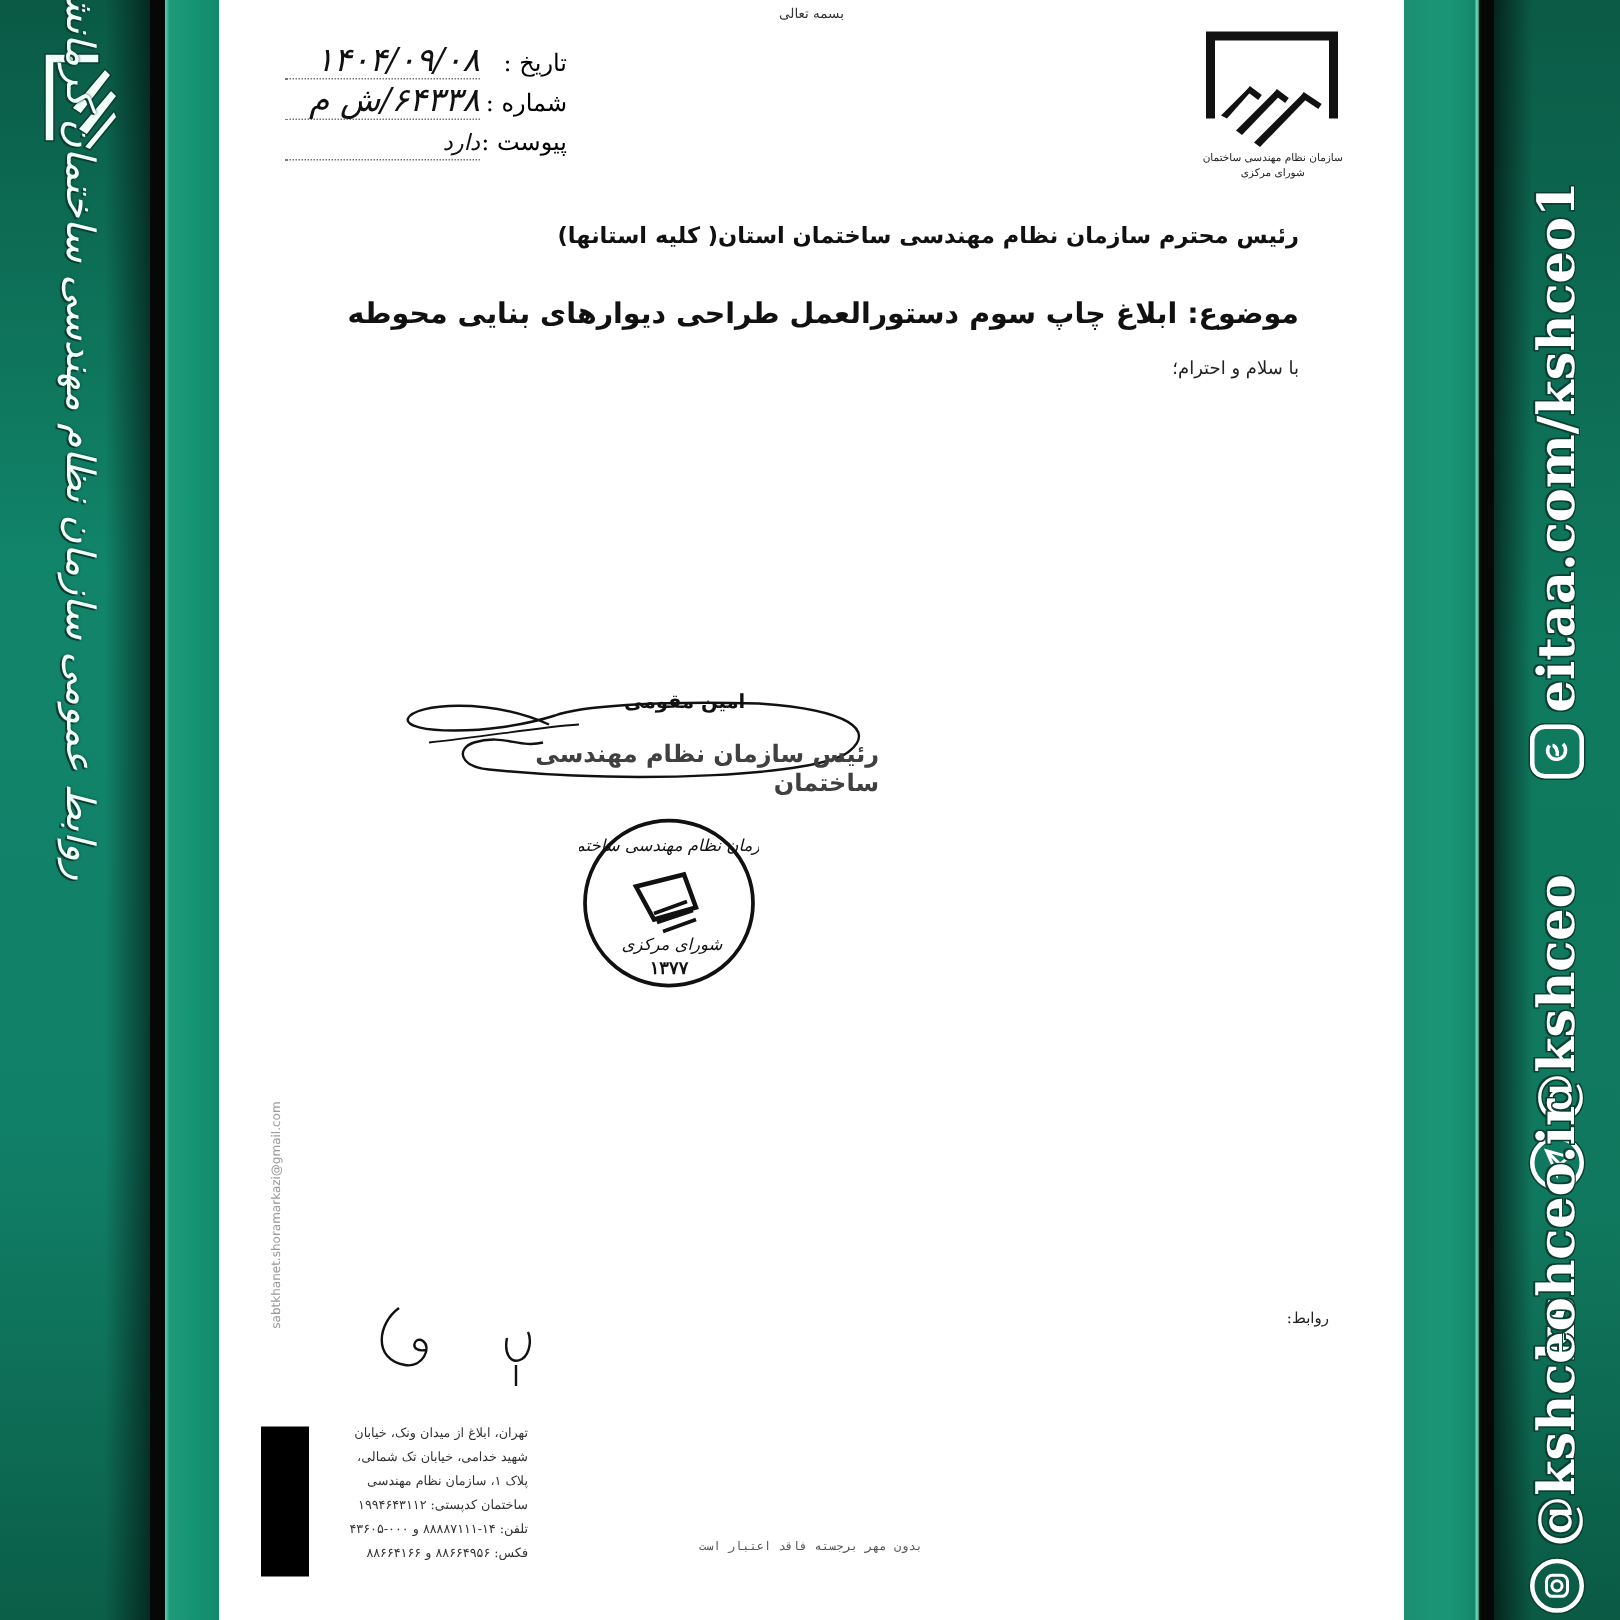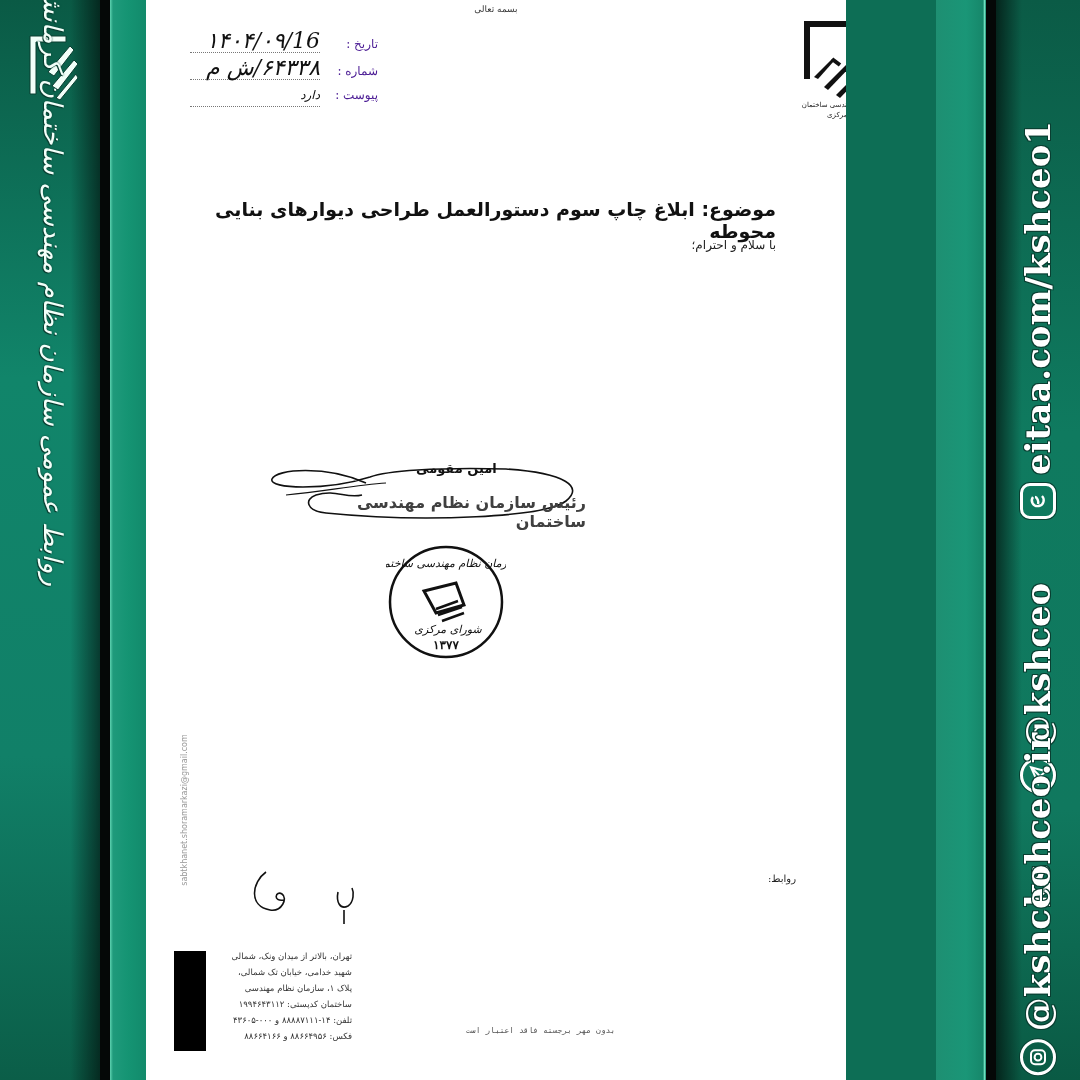--- a/index.html
+++ b/index.html
@@ -14,21 +14,21 @@
   .band-left::after {
     content: ""; position: absolute; right: 0; top: 0; width: 30px; height: 100%;
     background: linear-gradient(90deg, rgba(0,0,0,0) 0%, rgba(0,0,0,0.55) 100%);
   }
   .line-left { position: absolute; left: 100px; top: 0; width: 10px; height: 1080px; background: #050807; }
   .strip-left {
     position: absolute; left: 110px; top: 0; width: 36px; height: 1080px;
     background: linear-gradient(90deg, #5fd3b1 0px, #1f9a7b 3px, #159473 50%, #128a6b 100%);
   }
   .paper {
-    position: absolute; left: 146px; top: 0; width: 700px; height: 1080px;
+    position: absolute; left: 146px; top: 0; width: 790px; height: 1080px;
     background: #ffffff; overflow: hidden;
   }
   .strip-right {
     position: absolute; left: 936px; top: 0; width: 50px; height: 1080px;
     background: linear-gradient(90deg, #1e8f72 0%, #1a9677 60%, #16876a 94%, #6fe0bf 97%, #1e8f72 100%);
   }
   .line-right { position: absolute; left: 986px; top: 0; width: 10px; height: 1080px; background: #050807; }
   .band-right {
     position: absolute; left: 996px; top: 0; width: 84px; height: 1080px;
     background: linear-gradient(180deg, #0b5b46 0%, #0f7a5f 40%, #10785e 75%, #0a5a44 100%);
@@ -74,21 +74,21 @@
 
   
   .bism { position: absolute; left: 0; width: 100%; top: 4px; text-align: center;
           font-family: "DejaVu Serif", serif; font-size: 9px; color: #333; }
   .org-logo { position: absolute; left: 654px; top: 17px; width: 96px; height: 86px; }
   .org-caption { position: absolute; left: 640px; top: 100px; width: 125px; text-align: center;
                  font-size: 7px; line-height: 10px; color: #222; direction: rtl; }
 
   .meta { position: absolute; left: 0px; top: 30px; width: 230px; direction: rtl; }
   .meta-row { display: flex; align-items: baseline; height: 27px; }
-  .meta-label { width: 58px; font-family: "DejaVu Serif", serif; font-size: 12px; color: #4c1d95; }
+  .meta-label { width: 58px; font-family: "DejaVu Serif", serif; font-size: 16px; color: #000000; }
   .meta-label::after { content: " :"; }
   .meta-value {
     font-family: "DejaVu Serif", serif; font-style: italic; font-size: 22px; color: #111;
     border-bottom: 1px dotted #777; min-width: 130px; text-align: right; line-height: 22px; letter-spacing: 1px;
   }
 
   .addressee, .subject {
     position: absolute; right: 70px; direction: rtl; text-align: right;
     font-family: "DejaVu Sans", sans-serif; font-weight: bold; color: #111;
   }
@@ -159,32 +159,33 @@
     </svg>
   </div>
   <div class="org-caption">
     <div>سازمان نظام مهندسی ساختمان</div>
     <div>شورای مرکزی</div>
   </div>
 
   <div class="meta" style="left:2px;">
     <div class="meta-row">
       <span class="meta-label">تاریخ</span>
-      <span class="meta-value">۱۴۰۴/۰۹/16</span>
+      <span class="meta-value">۱۴۰۴/۰۹/۰۸</span>
     </div>
     <div class="meta-row">
       <span class="meta-label">شماره</span>
       <span class="meta-value">۶۴۳۳۸/ش م</span>
     </div>
     <div class="meta-row">
       <span class="meta-label">پیوست</span>
-      <span class="meta-value" style="font-size:12px;">دارد</span>
+      <span class="meta-value" style="font-size:15px;">دارد</span>
     </div>
   </div>
 
+  <div class="addressee">رئیس محترم سازمان نظام مهندسی ساختمان استان( کلیه استانها)</div>
   <div class="subject">
     <span class="subj-label">موضوع:</span>
     <span>ابلاغ چاپ سوم دستورالعمل طراحی دیوارهای بنایی محوطه</span>
   </div>
   <div class="greeting">با سلام و احترام؛</div>
 
   <div class="sig-block">
     <svg class="sig-swirl" viewBox="0 0 320 70">
       <path d="M100 28 C60 10, 10 14, 6 24 C2 34, 60 36, 104 22 C120 16, 170 12, 240 14 C300 18, 318 32, 300 46 C280 62, 160 68, 60 58 C40 56, 38 44, 50 40 C70 34, 80 44, 96 40" fill="none" stroke="#111" stroke-width="1.6"></path>
       <path d="M20 40 C60 36, 90 30, 120 28" fill="none" stroke="#111" stroke-width="1.2"></path>
@@ -210,21 +211,21 @@
     <path d="M30 6 C16 16, 12 40, 34 44 C46 46, 52 32, 46 28 C40 24, 36 36, 48 34" fill="none" stroke="#111" stroke-width="1.6"></path>
     <path d="M102 26 C100 36, 104 44, 112 40 C118 36, 118 26, 116 22 M108 44 L108 58" fill="none" stroke="#111" stroke-width="1.6"></path>
   </svg>
 
   <div class="cc-block">
     <div class="cc-title">روابط:</div>
   </div>
 
   <div class="black-box"></div>
   <div class="address">
-    <div>تهران، بالاتر از میدان ونک، شمالی</div>
+    <div>تهران، ابلاغ از میدان ونک، خیابان</div>
     <div>شهید خدامی، خیابان تک شمالی،</div>
     <div>پلاک ۱، سازمان نظام مهندسی</div>
     <div>ساختمان کدپستی: ۱۹۹۴۶۴۳۱۱۲</div>
     <div>تلفن: ۱۴-۸۸۸۸۷۱۱۱ و ۰۰۰-۴۳۶۰۵</div>
     <div>فکس: ۸۸۶۶۴۹۵۶ و ۸۸۶۶۴۱۶۶</div>
   </div>
   <div class="footer-note">بدون مهر برجسته فاقد اعتبار است</div>
 </div>
 
 <div class="strip-right"></div>

